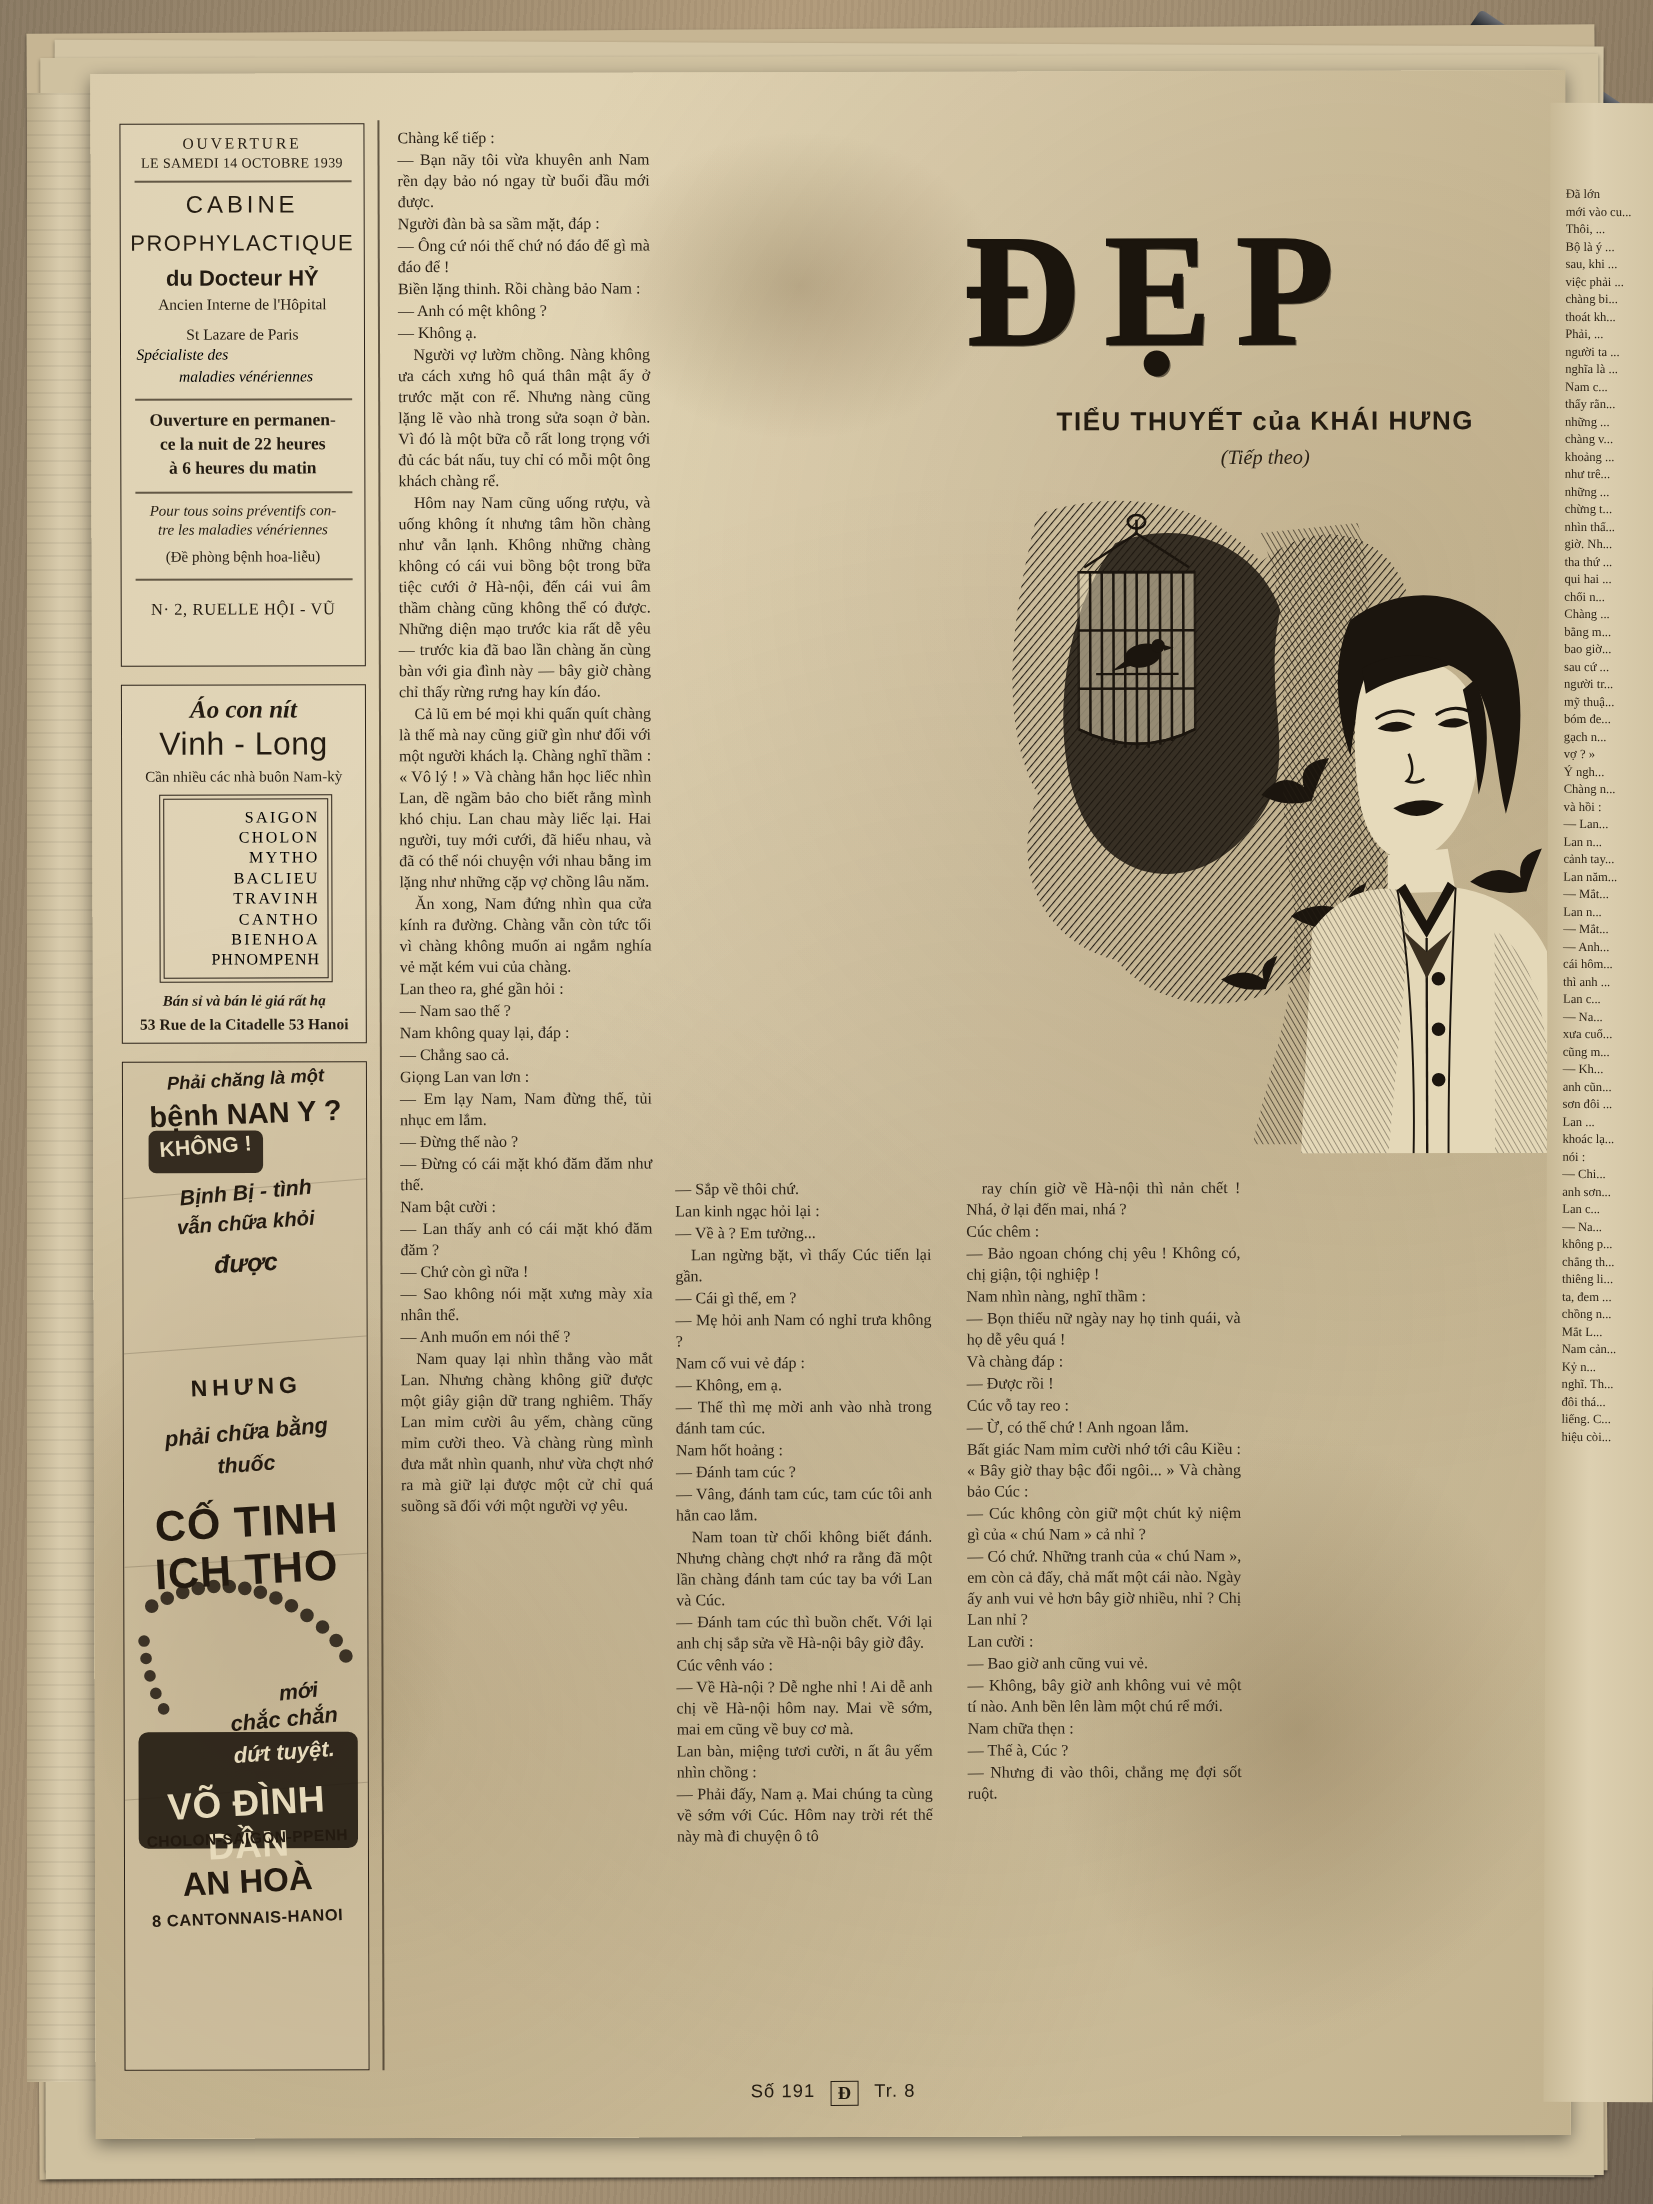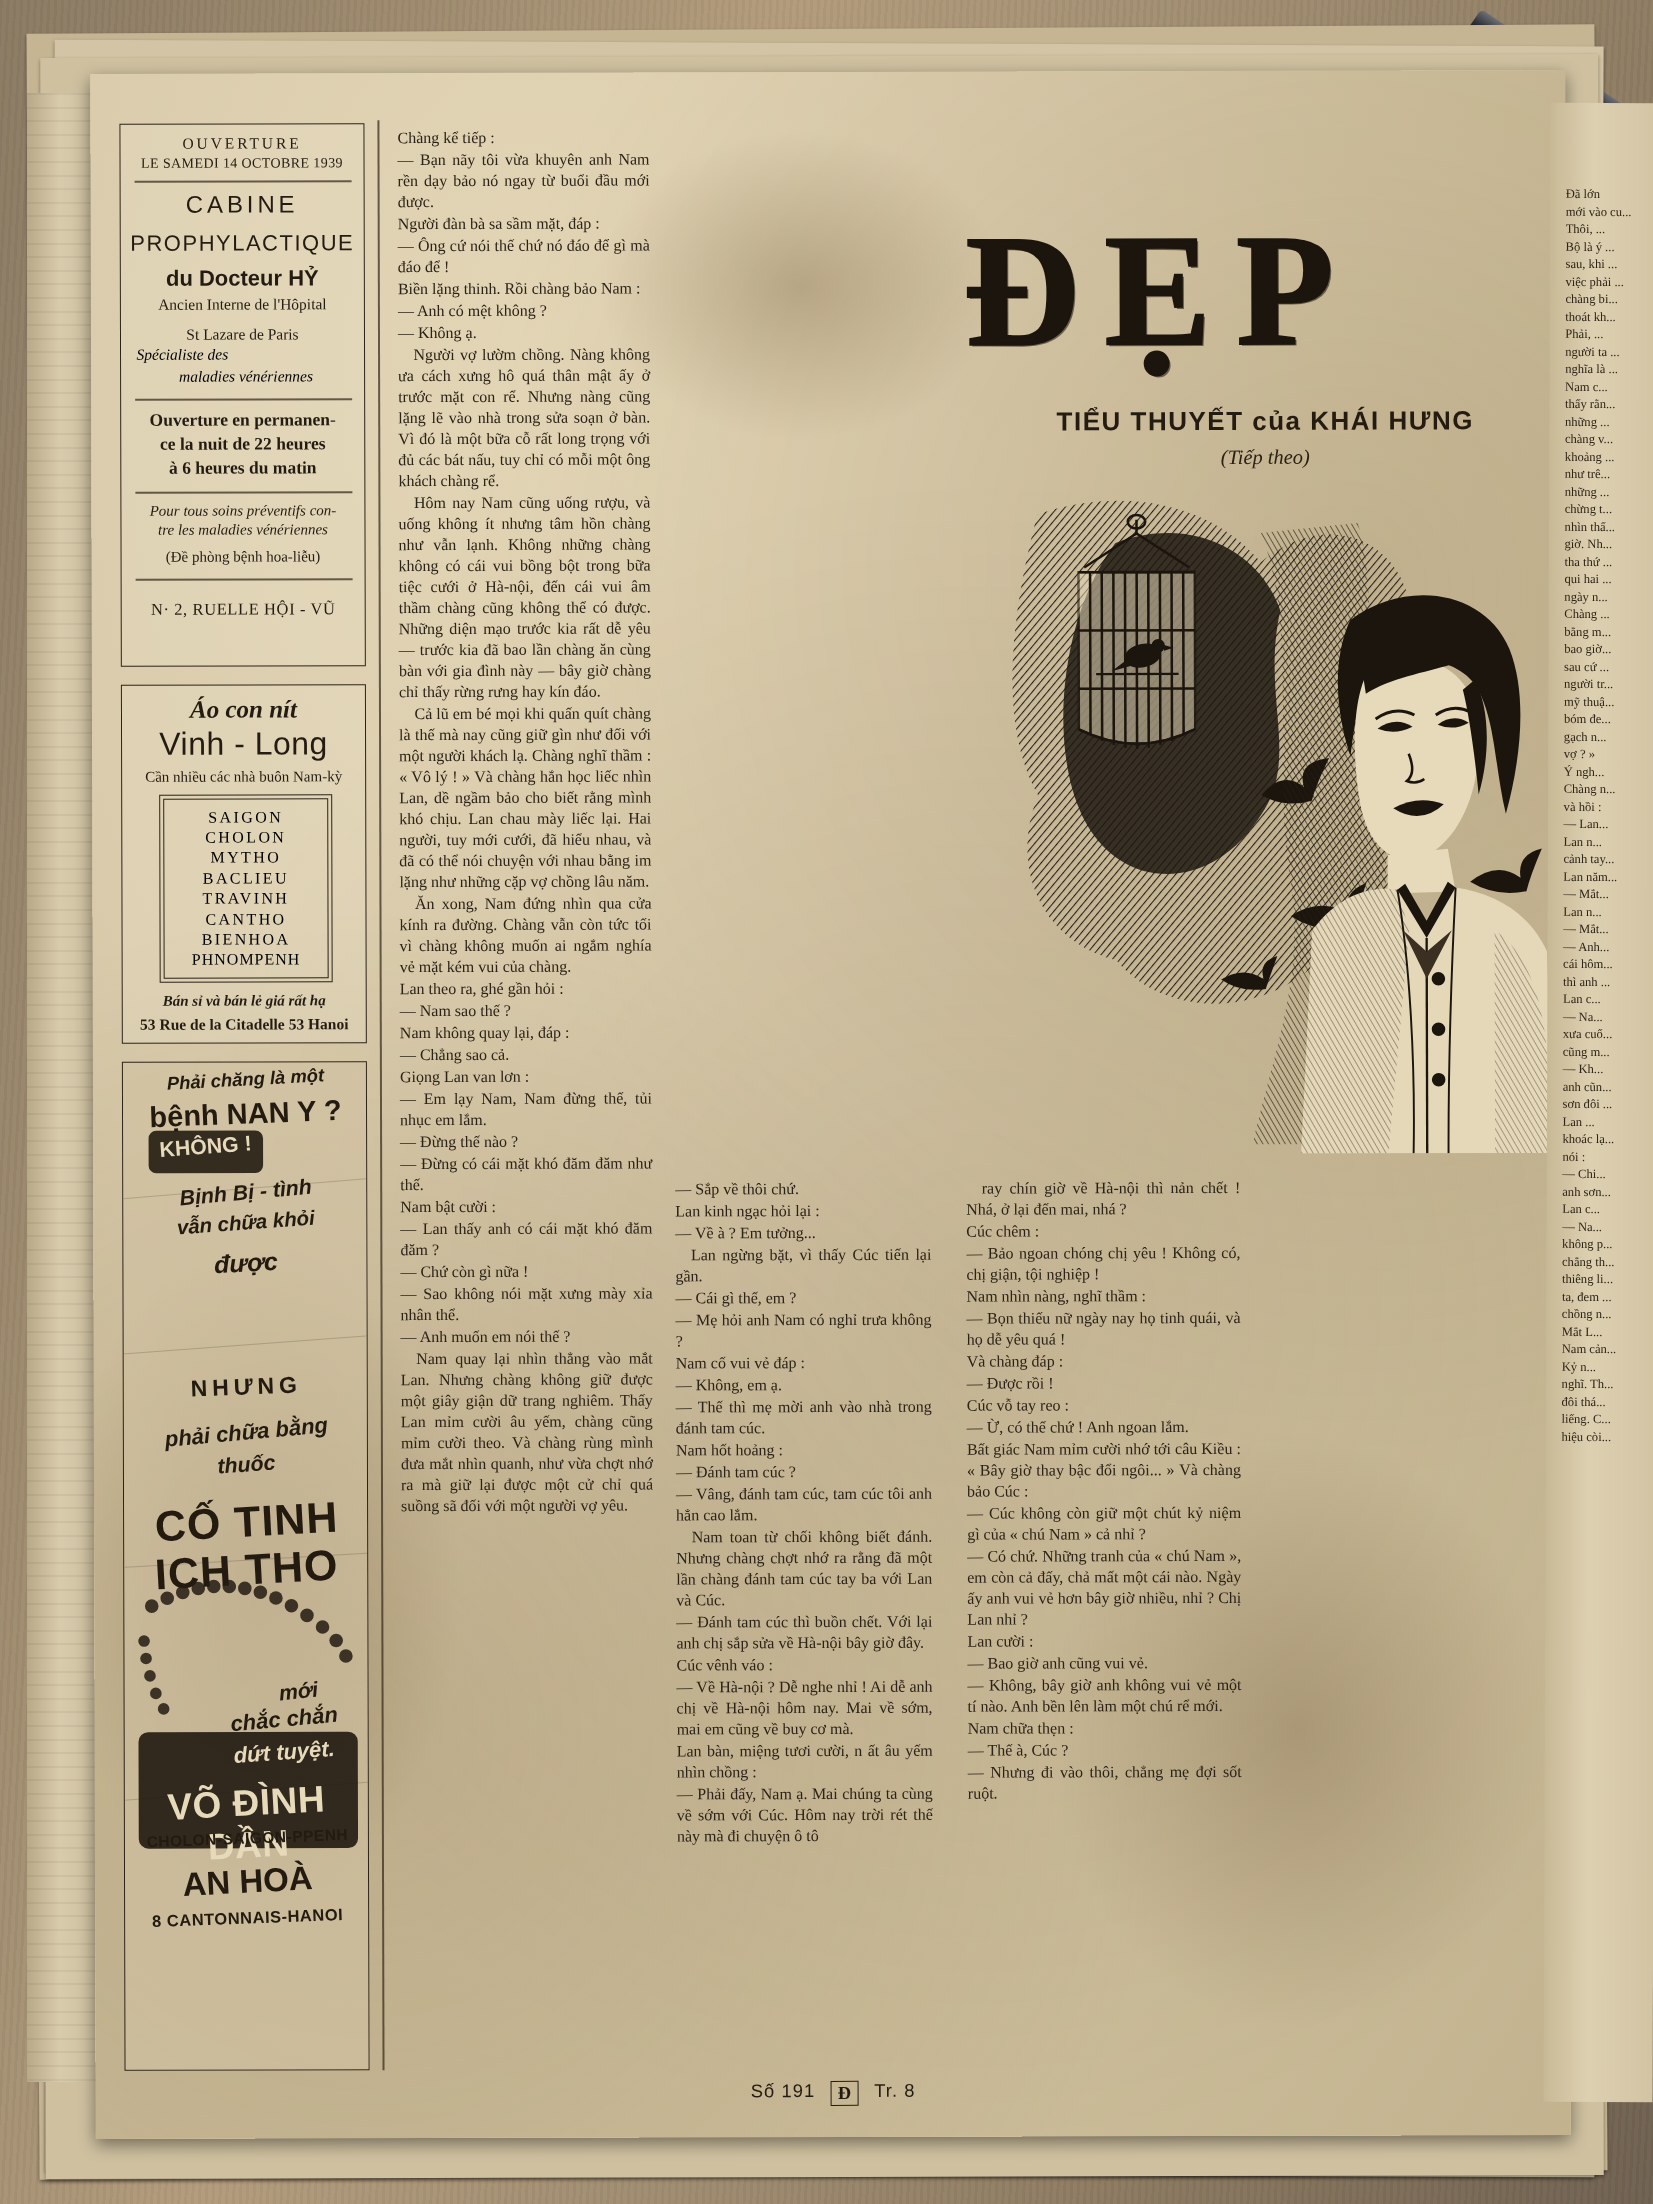--- a/index.html
+++ b/index.html
@@ -397,21 +397,21 @@
 
     <div class="adbox" style="left:29px; top:611px; width:245px; height:359px;">
       <div class="adcenter" style="position:absolute; left:7.8px; right:7.8px; top:9.7px;">
         <div style="font-family:'Liberation Serif',serif;font-weight:700;font-style:italic;font-size:25px;">Áo con nít</div>
         <div style="font-family:'Liberation Sans',sans-serif;font-weight:400;font-size:32px;letter-spacing:0.5px;margin-top:1.9px;">Vinh - Long</div>
       </div>
       <div class="adcenter" style="position:absolute; left:5.8px; right:5.8px; top:83px; font-size:15px;">Cần nhiều các nhà buôn Nam-kỳ</div>
 
       <div style="position:absolute; left:37px; top:109px; width:171px; height:186px; border:1px solid #2b2218;">
         <div style="position:absolute; inset:2.9px; border:1px solid #2b2218;"></div>
-        <div style="position:absolute; inset:11.6px; text-align:center; font-family:'Liberation Serif',serif; font-size:16px; letter-spacing:2.4px; line-height:20.4px;">
+        <div style="position:absolute; inset:11.6px; text-align:right; font-family:'Liberation Serif',serif; font-size:16px; letter-spacing:2.4px; line-height:20.4px;">
           <div>SAIGON</div>
           <div>CHOLON</div>
           <div>MYTHO</div>
           <div>BACLIEU</div>
           <div>TRAVINH</div>
           <div>CANTHO</div>
           <div>BIENHOA</div>
           <div style="letter-spacing:1px;">PHNOMPENH</div>
         </div>
       </div>
@@ -581,21 +581,21 @@
         <p>những ...</p>
         <p>chàng v...</p>
         <p>khoảng ...</p>
         <p>như trê...</p>
         <p>những ...</p>
         <p>chừng t...</p>
         <p>nhìn thấ...</p>
         <p>giờ. Nh...</p>
         <p>tha thứ ...</p>
         <p>qui hai ...</p>
-        <p>ngày n...</p>
+        <p>chối n...</p>
         <p>Chàng ...</p>
         <p>bằng m...</p>
         <p>bao giờ...</p>
         <p>sau cứ ...</p>
         <p>người tr...</p>
         <p>mỹ thuậ...</p>
         <p>bóm đe...</p>
         <p>gạch n...</p>
         <p>vợ ? »</p>
         <p>Ý ngh...</p>

